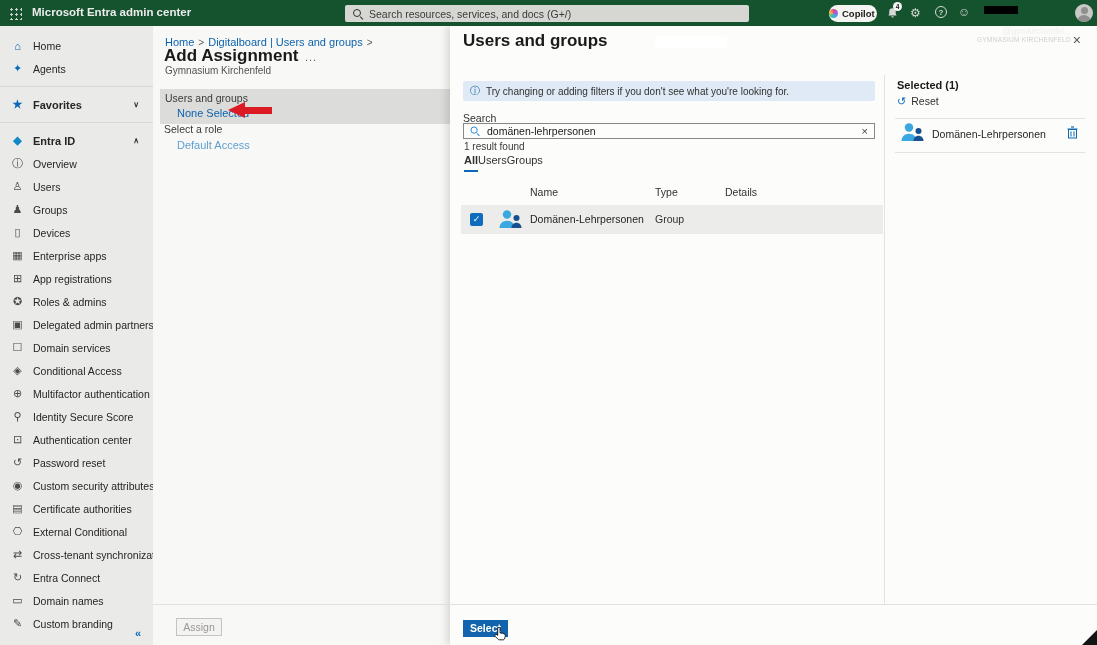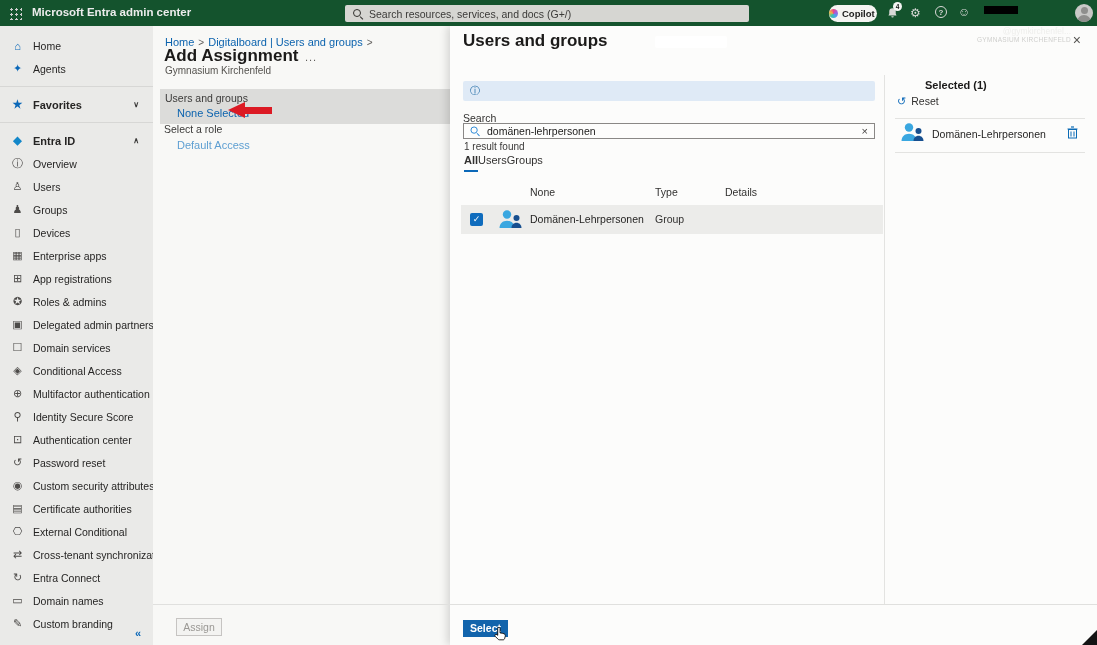--- a/index.html
+++ b/index.html
@@ -95,21 +95,21 @@
   .thead { position:absolute; left:11px; top:160px; width:422px; height:16px; font-size:10.5px; color:#323130; }
   .thead .c1 { position:absolute; left:69px; } .thead .c2 { position:absolute; left:194px; } .thead .c3 { position:absolute; left:264px; }
   .trow { position:absolute; left:11px; top:179px; width:422px; height:29px; background:#ececea; cursor:pointer; }
   .cbx { position:absolute; left:9px; top:8px; width:13px; height:13px; background:#0f6cbd; border-radius:2px;
          color:#fff; font-size:9px; text-align:center; line-height:13px; cursor:pointer; }
   .grp-ico { position:absolute; }
   .trow .nm { position:absolute; left:69px; top:8px; font-size:10.5px; color:#201f1e; }
   .trow .tp { position:absolute; left:194px; top:8px; font-size:10.5px; color:#323130; }
   .vdiv { position:absolute; left:434px; top:49px; width:1px; height:530px; background:#e3e3e1; }
 
-  .sel-title { position:absolute; left:447px; top:53px; font-size:11px; font-weight:700; color:#1b1a19;margin-left:28px; }
+  .sel-title { position:absolute; left:447px; top:53px; font-size:11px; font-weight:700; color:#1b1a19; }
   .reset { position:absolute; left:447px; top:69px; display:flex; gap:5px; align-items:center; cursor:pointer; }
   .reset .i { color:#0b68b8; font-size:11px; line-height:11px; }
   .reset .t { font-size:10.5px; color:#323130; }
   .sel-div1 { position:absolute; left:445px; top:92px; width:190px; height:1px; background:#e3e3e1; }
   .sel-div2 { position:absolute; left:445px; top:126px; width:190px; height:1px; background:#e3e3e1; }
   .sel-item-name { position:absolute; left:482px; top:102px; font-size:10.5px; color:#201f1e; }
   .trash { position:absolute; left:617px; top:100px; cursor:pointer; }
   .select-btn { position:absolute; left:13px; top:594px; width:45px; height:17px; background:#1264ac; border:none;
                 color:#fff; font-size:10.5px; font-weight:700; text-align:center; line-height:17px; cursor:pointer; }
   .cursor { position:absolute; left:44px; top:600px; z-index:40; }
@@ -282,38 +282,39 @@
 
   <div class="footer-div"></div>
 
   <div class="panel">
     <div class="pn-title">Users and groups</div>
     <div class="pn-redact"></div>
     <div class="pn-close">×</div>
 
     <div class="banner">
       <span class="i">ⓘ</span>
+      <span class="txt">Try changing or adding filters if you don't see what you're looking for.</span>
     </div>
 
     <div class="srch-lab">Search</div>
     <div class="srch-box">
       <span class="mag"></span>
       <span class="val">domänen-lehrpersonen</span>
       <span class="clr">×</span>
     </div>
     <div class="count">1 result found</div>
 
     <div class="tabs">
       <span class="tab active">All</span>
       <span class="tab">Users</span>
       <span class="tab">Groups</span>
     </div>
 
     <div class="thead">
-      <span class="c1">None</span>
+      <span class="c1">Name</span>
       <span class="c2">Type</span>
       <span class="c3">Details</span>
     </div>
 
     <div class="trow">
       <span class="cbx">✓</span>
       <svg class="grp-ico" style="left:36px;top:4px;" width="26" height="21" viewBox="0 0 26 21">
         <circle cx="10" cy="5.5" r="4.2" fill="#3aa7e0"></circle>
         <path d="M2.5 19c0-4.4 3.3-7.2 7.5-7.2s7.5 2.8 7.5 7.2z" fill="#3aa7e0"></path>
         <circle cx="19.5" cy="9" r="3" fill="#174f8f"></circle>

